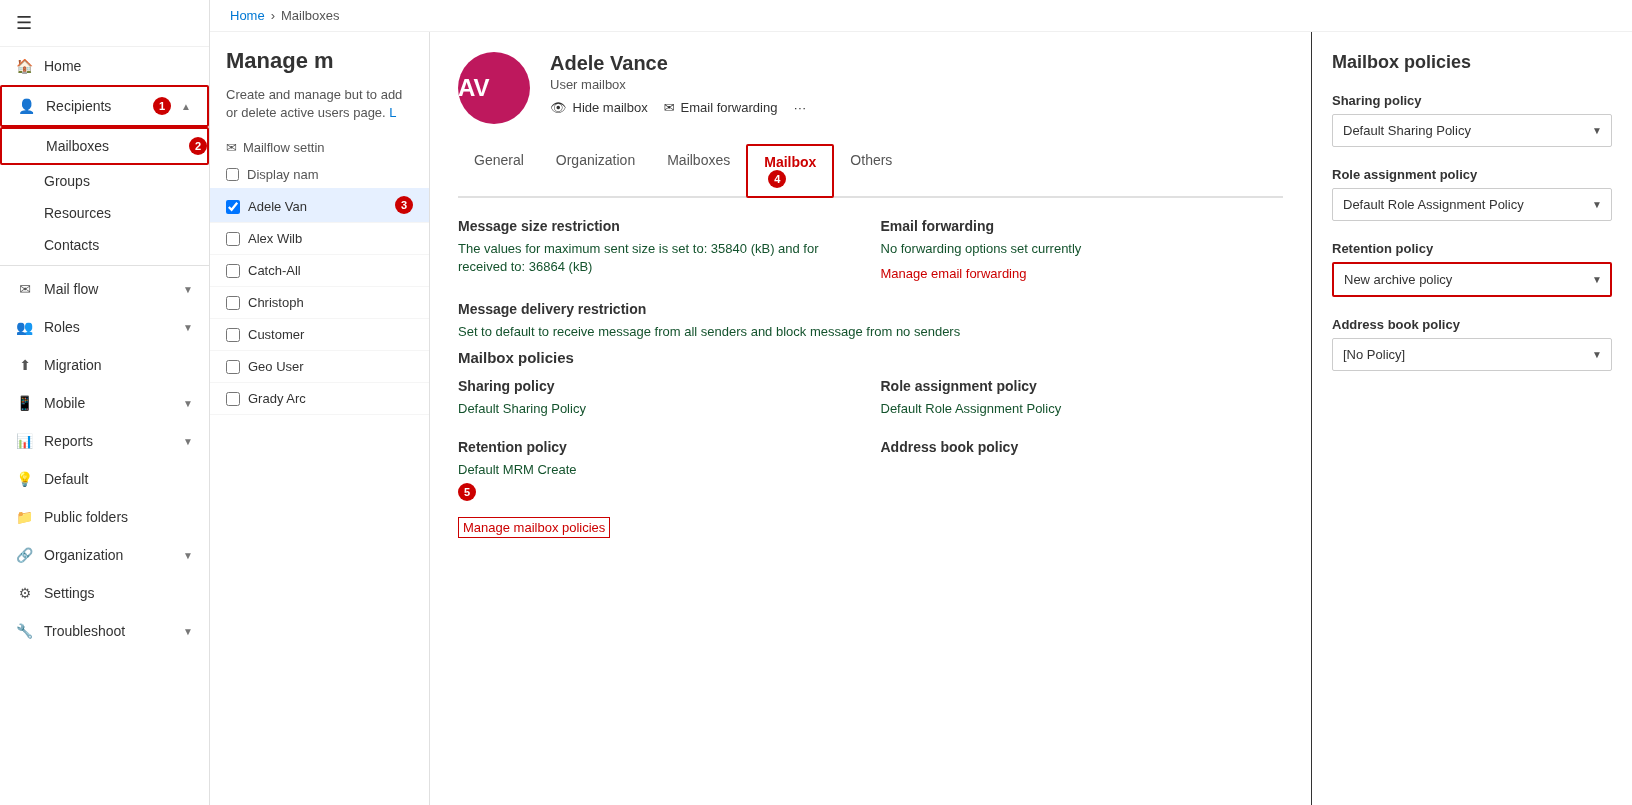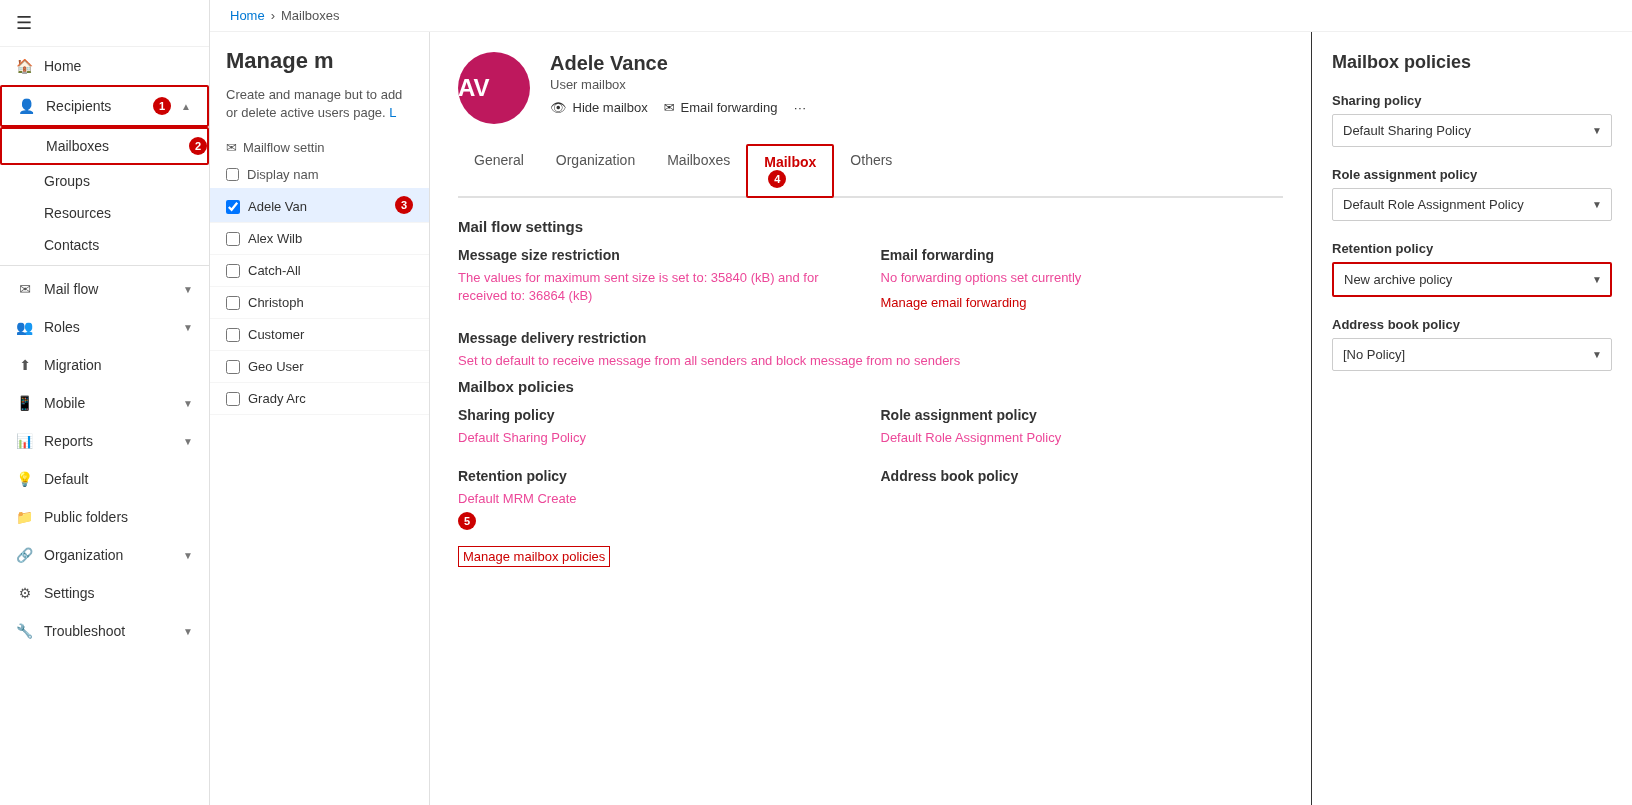--- a/index.html
+++ b/index.html
@@ -189,21 +189,21 @@
       border-bottom: 2px solid transparent;
       margin-bottom: -2px;
     }
     .tab.active { color: #c00; border-bottom: 2px solid #c00; font-weight: 500; }
 
     
     .section-title { font-size: 15px; font-weight: 700; margin-bottom: 12px; }
     .detail-grid { display: grid; grid-template-columns: 1fr 1fr; gap: 20px; margin-bottom: 20px; }
     .detail-col {}
     .detail-col-label { font-size: 14px; font-weight: 700; margin-bottom: 6px; }
-    .detail-col-text { font-size: 13px; color: #ec4899; line-height: 1.4; }
+    .detail-col-text { font-size: 13px; color: #14532d; line-height: 1.4; }
     .link-text { color: #c00; cursor: pointer; font-size: 13px; margin-top: 8px; display: block; }
     .highlighted-link { border: 1px solid #c00; display: inline-block; padding: 2px 4px; }
 
     
     .right-panel {
       width: 320px;
       min-width: 320px;
       padding: 20px 20px;
       overflow-y: auto;
       background: #fff;
@@ -450,21 +450,20 @@
         </div>
         <div class="tab active" style="border:2px solid #c00; border-radius:2px; color:#c00; font-weight:600;">
           <span>Mailbox</span>
           <span class="badge" style="margin-left:4px;">4</span>
         </div>
         <div class="tab">
           <span>Others</span>
         </div>
       </div>
 
-      <div class="section-title">Mail flow settings</div>
 
       <div class="detail-grid">
 
         <div class="detail-col">
           <div class="detail-col-label">Message size restriction</div>
           <div class="detail-col-text">The values for maximum sent size is set to: 35840 (kB) and for received to: 36864 (kB)</div>
         </div>
 
         <div class="detail-col">
           <div class="detail-col-label">Email forwarding</div>

